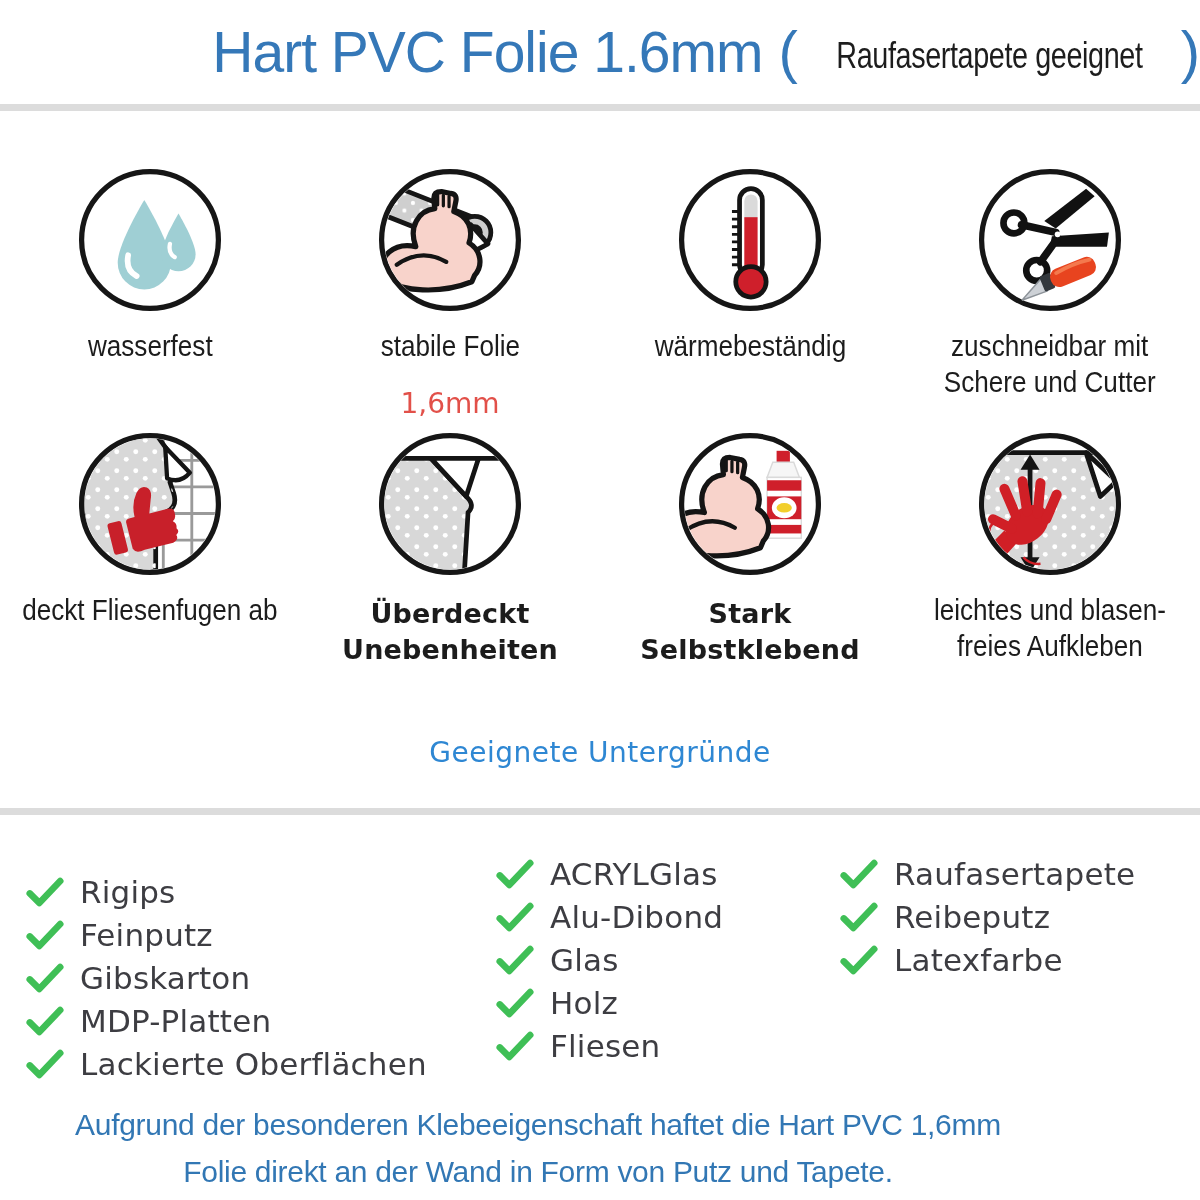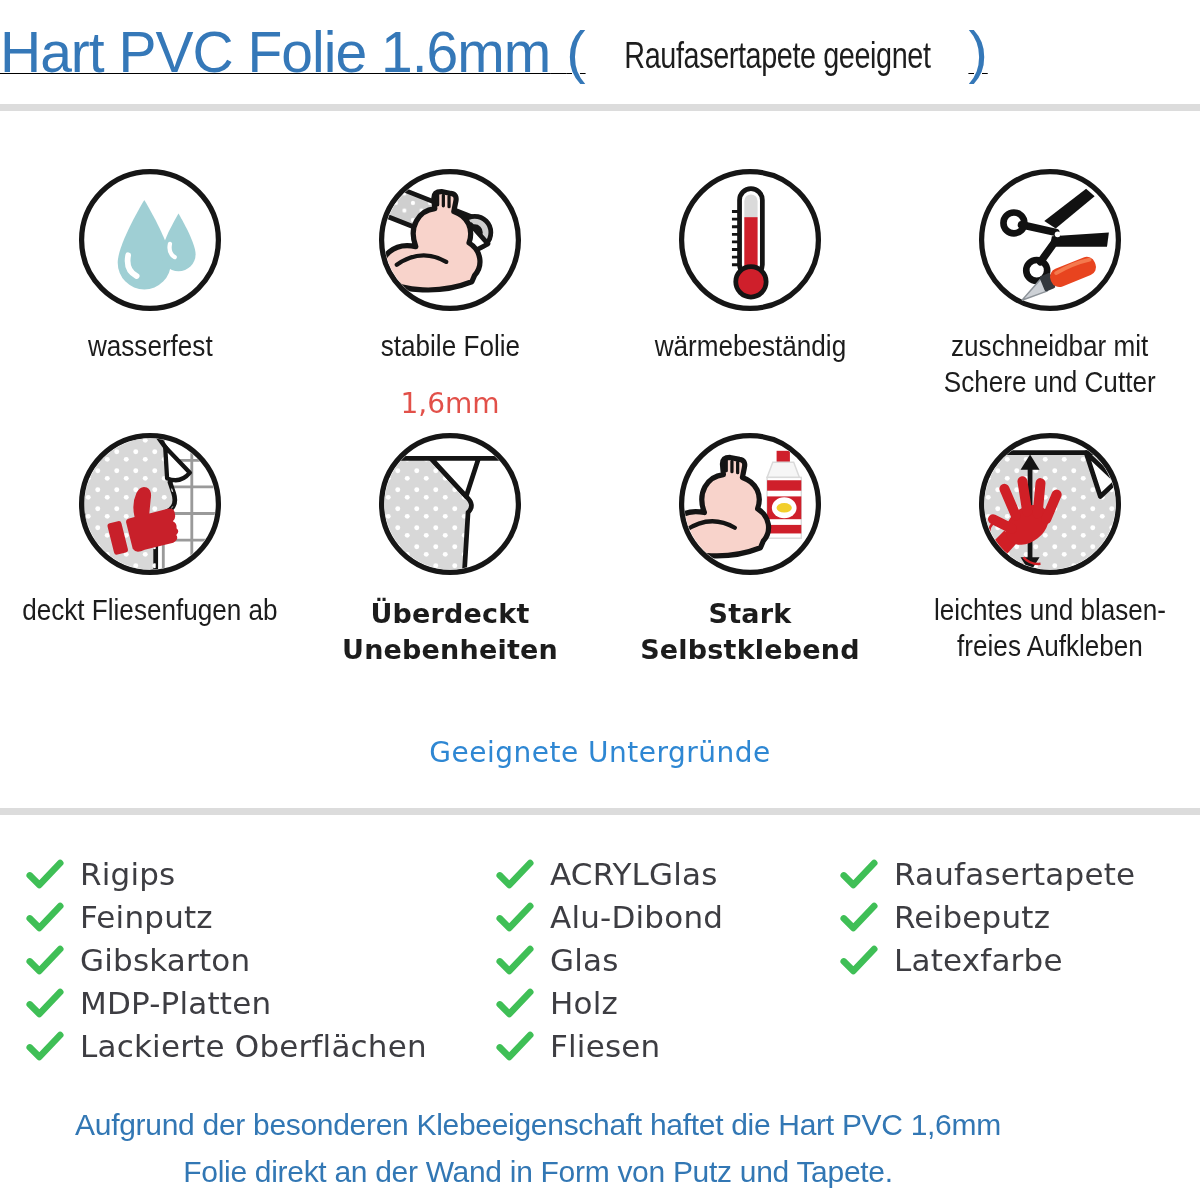--- a/index.html
+++ b/index.html
@@ -1,20 +1,20 @@
 <!DOCTYPE html>
 <html><head>
 <meta charset="utf-8">
 <style>
   html,body{margin:0;padding:0;background:#fff;}
   .page{position:relative;width:1200px;height:1200px;background:#fff;overflow:hidden;
         font-family:"Liberation Sans",sans-serif;}
 
   
-  .hdr{position:absolute;top:18px;left:0;width:1200px;text-align:left;white-space:nowrap;text-decoration:underline;}
+  .hdr{position:absolute;top:18px;left:0;width:1200px;text-align:right;white-space:nowrap;}
   .hdr .t-main{font-size:57px;color:#3578b8;letter-spacing:-1px;}
   .hdr .t-paren{font-size:58px;color:#3578b8;font-weight:400;}
   .hdr .t-sub{display:inline-block;font-size:36px;color:#1d1d1d;transform:scaleX(.8);
               transform-origin:center;vertical-align:4px;letter-spacing:-.5px;}
   .divider{position:absolute;left:0;width:1200px;height:7px;background:#dcdcdc;}
   .div1{top:104px;}
   .div2{top:808px;}
 
   
   .frow{position:absolute;left:0;width:1200px;display:flex;justify-content:space-between;}
@@ -25,21 +25,21 @@
   .flabel{margin-top:13px;font-size:29px;line-height:1.24;color:#1c1c1c;text-align:center;
           white-space:pre-line;display:inline-block;transform:scaleX(.9);transform-origin:center;}
   .flabel.geo{font-family:"DejaVu Sans",sans-serif;font-weight:600;font-size:27px;
               transform:none;letter-spacing:.2px;line-height:1.35;margin-top:16px;}
   .fsub{font-family:"DejaVu Sans",sans-serif;color:#e25049;font-size:28px;margin-top:22px;}
 
   
   .sect-head{position:absolute;top:736px;left:0;width:1200px;text-align:center;
              font-family:"DejaVu Sans",sans-serif;font-size:28px;color:#2e87d3;letter-spacing:.5px;}
   .col{position:absolute;top:852px;}
-  .col1{left:26px;}
+  .col1{left:26px;margin-top:18px;}
   .col2{left:496px;}
   .col3{left:840px;}
   .item{display:flex;align-items:center;height:43px;gap:16px;}
   .chk{width:38px;height:30px;flex:none;}
   .item .lbl{font-family:"DejaVu Sans",sans-serif;font-size:31px;color:#3d3d42;
              letter-spacing:.2px;white-space:nowrap;}
 
   
   .footer{position:absolute;top:1102px;left:0;width:1076px;text-align:center;}
   .footer .ft{display:inline-block;font-size:30px;line-height:1.55;color:#3277b4;

